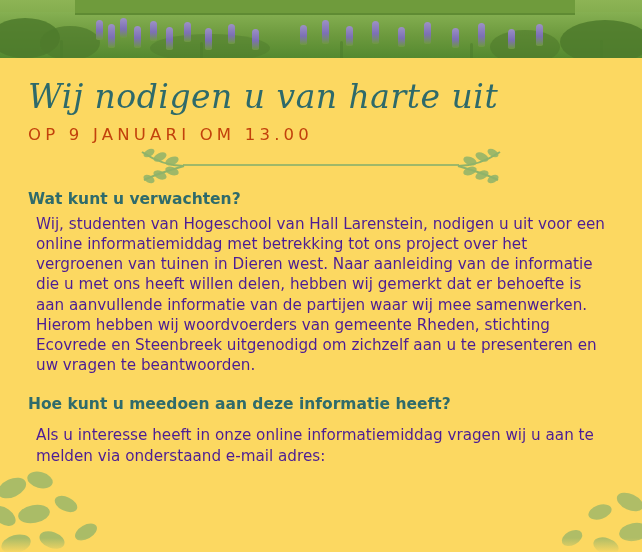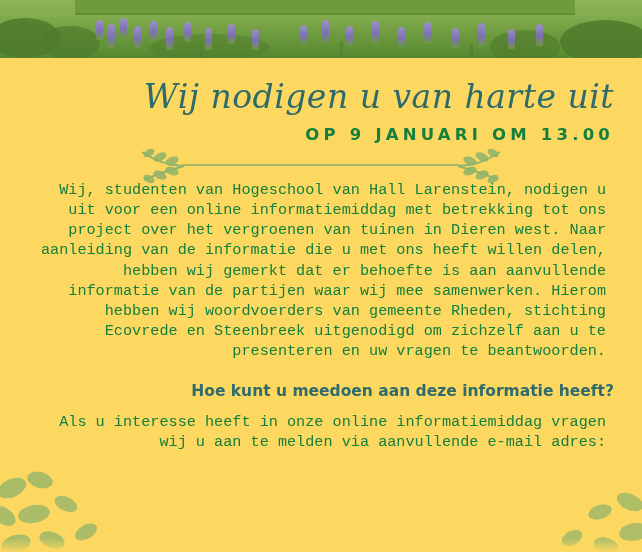--- a/index.html
+++ b/index.html
@@ -76,38 +76,38 @@
   .leaf-sprig {
     position: absolute;
     pointer-events: none;
   }
 
   
   .content {
     position: relative;
     width: 642px;
     padding: 0 28px;
-    text-align: right;
+    text-align: left;
     color: #2f6b6b;
   }
   .invite-script {
     margin-top: 22px;
     font-family: "DejaVu Serif", serif;
     font-style: italic;
     font-size: 33px;
     line-height: 1.05;
     color: #2e6a6a;
     letter-spacing: .5px;
   }
   .invite-date {
     margin-top: 10px;
     font-size: 16.5px;
     letter-spacing: 4.2px;
-    color: #15803d;
-    font-weight: 700;
+    color: #c2410c;
+    font-weight: 400;
   }
   .divider-wrap {
     position: relative;
     height: 30px;
     margin-top: 6px;
   }
   .divider-line {
     position: absolute;
     left: 155px;
     right: 155px;
@@ -126,23 +126,22 @@
   h2.section-q {
     margin: 10px 0 6px;
     font-size: 15.5px;
     font-weight: bold;
     color: #2f6b6b;
   }
   p.body-text {
     margin: 0;
     font-size: 15.2px;
     line-height: 1.33;
-    color: #15803d;
+    color: #4c1d95;
     padding: 0 8px;
-    font-family: Liberation Mono, monospace;
   }
   p.body-text + p.body-text { margin-top: 0; }
 
   .spacer-6 { height: 6px; }
   .spacer-10 { height: 10px; }
 
   .bottom-fade {
     position: absolute;
     left: 0;
     bottom: 0;
@@ -252,27 +251,28 @@
           <ellipse cx="16" cy="15" rx="7" ry="4" transform="rotate(22 16 15)"></ellipse>
           <ellipse cx="28" cy="11" rx="7" ry="4" transform="rotate(26 28 11)"></ellipse>
           <ellipse cx="39" cy="7" rx="6" ry="3.6" transform="rotate(30 39 7)"></ellipse>
           <ellipse cx="16" cy="25" rx="7" ry="4" transform="rotate(-20 16 25)"></ellipse>
           <ellipse cx="28" cy="29" rx="7" ry="4" transform="rotate(-24 28 29)"></ellipse>
           <ellipse cx="39" cy="33" rx="6" ry="3.6" transform="rotate(-28 39 33)"></ellipse>
         </g>
       </svg>
     </div>
 
+    <h2 class="section-q">Wat kunt u verwachten?</h2>
 
     <p class="body-text">Wij, studenten van Hogeschool van Hall Larenstein, nodigen u uit voor een online informatiemiddag met betrekking tot ons project over het vergroenen van tuinen in Dieren west. Naar aanleiding van de informatie die u met ons heeft willen delen, hebben wij gemerkt dat er behoefte is aan aanvullende informatie van de partijen waar wij mee samenwerken. Hierom hebben wij woordvoerders van gemeente Rheden, stichting Ecovrede en Steenbreek uitgenodigd om zichzelf aan u te presenteren en uw vragen te beantwoorden.</p>
 
 
     <div class="spacer-10"></div>
 
     <h2 class="section-q">Hoe kunt u meedoen aan deze informatie heeft?</h2>
 
     <div class="spacer-6"></div>
 
-    <p class="body-text">Als u interesse heeft in onze online informatiemiddag vragen wij u aan te melden via aanvullende e-mail adres:</p>
+    <p class="body-text">Als u interesse heeft in onze online informatiemiddag vragen wij u aan te melden via onderstaand e-mail adres:</p>
   </div>
 
   <div class="bottom-fade"></div>
 </div>
 
 </body></html>

